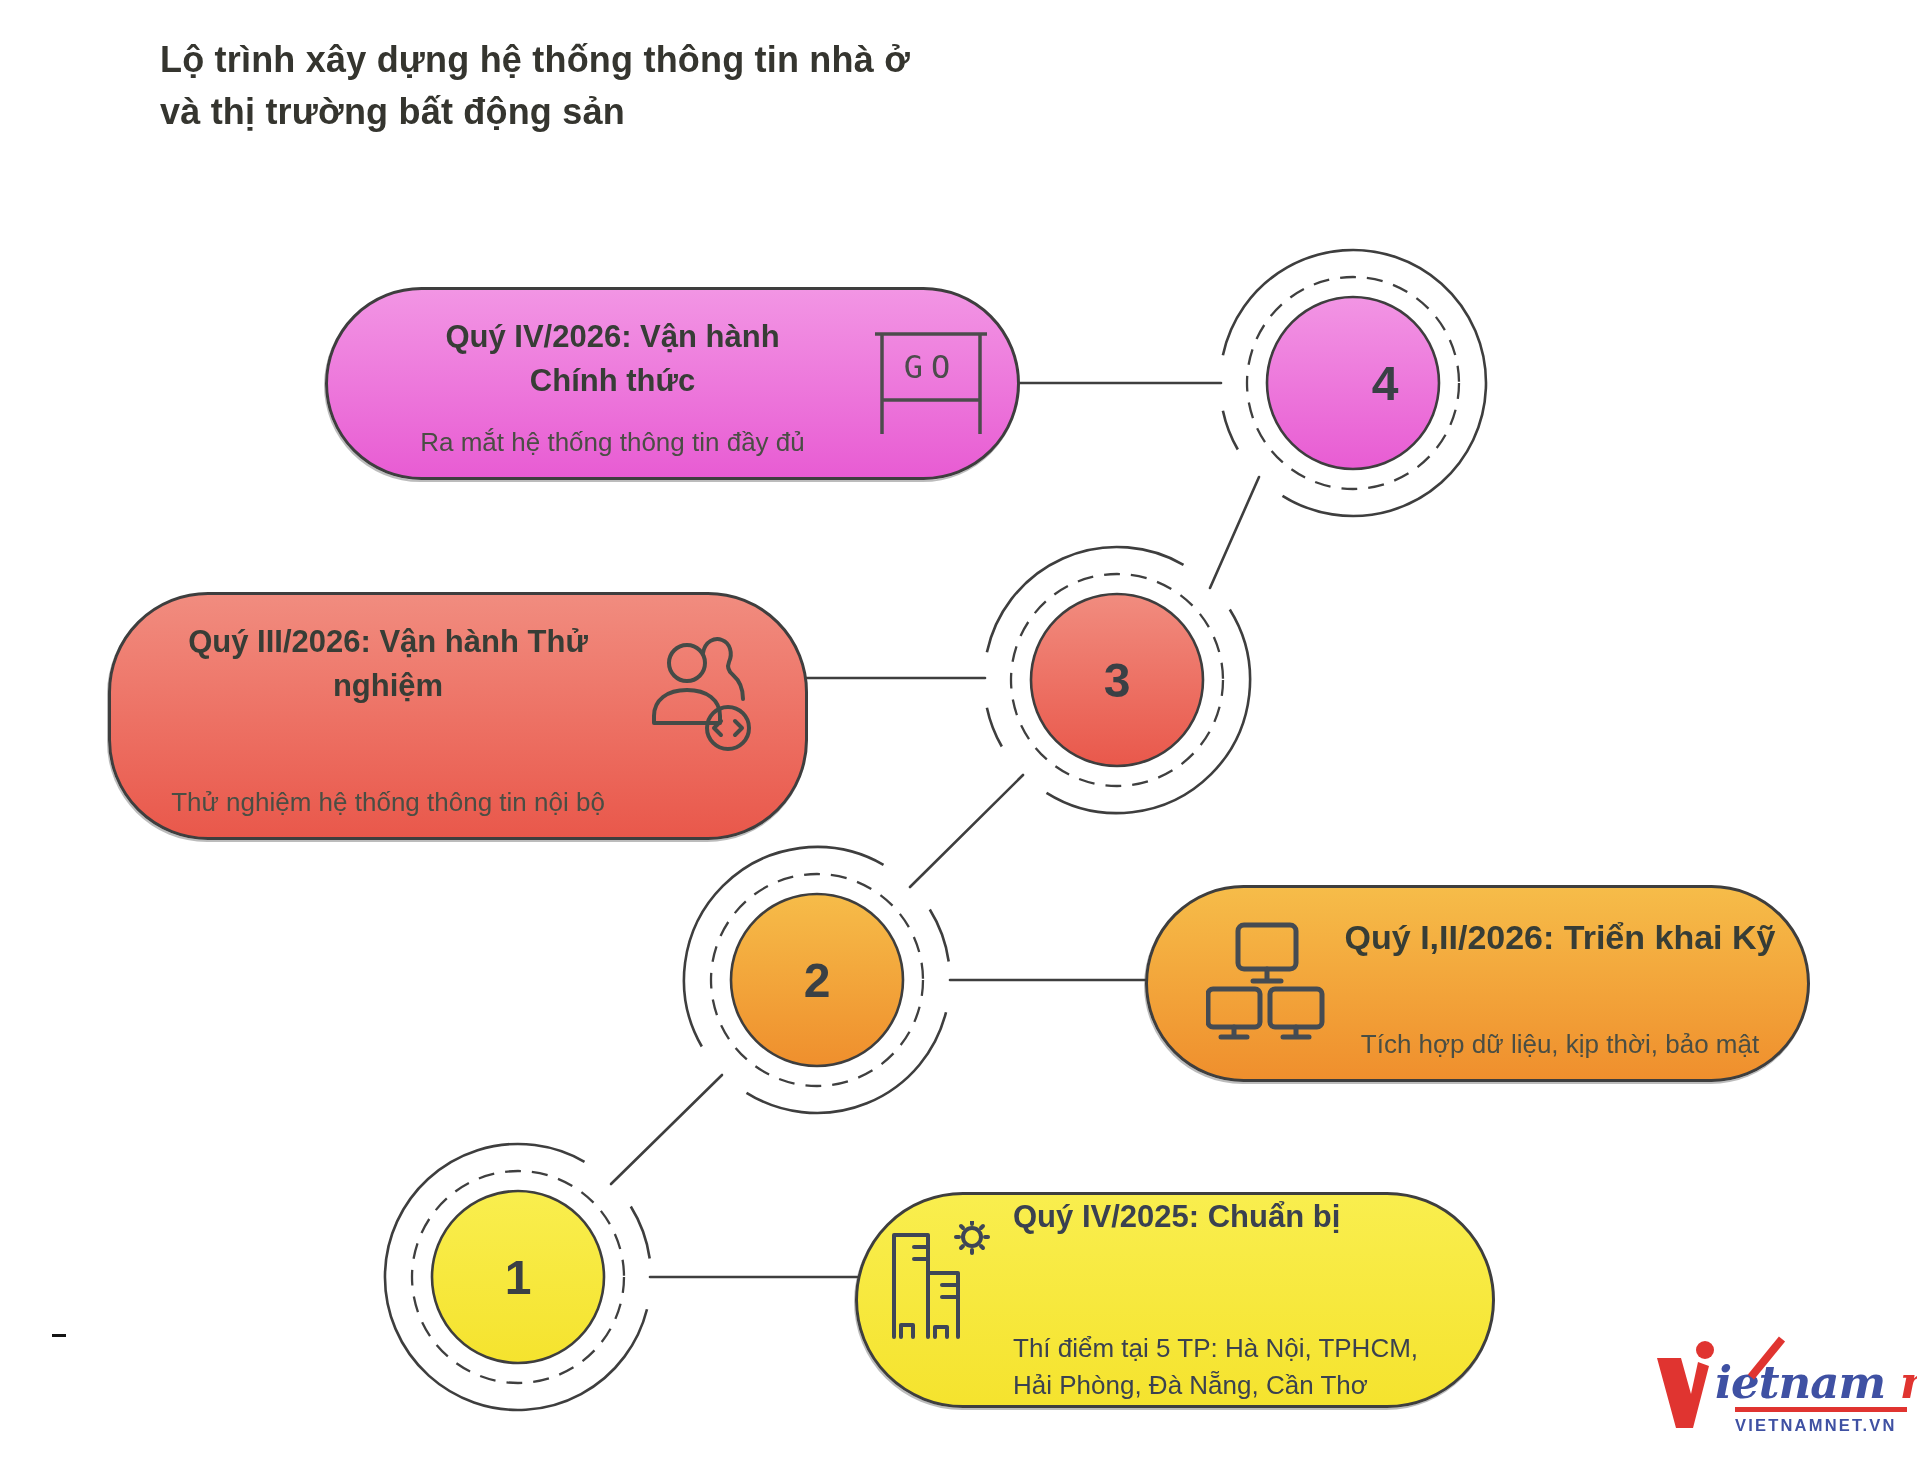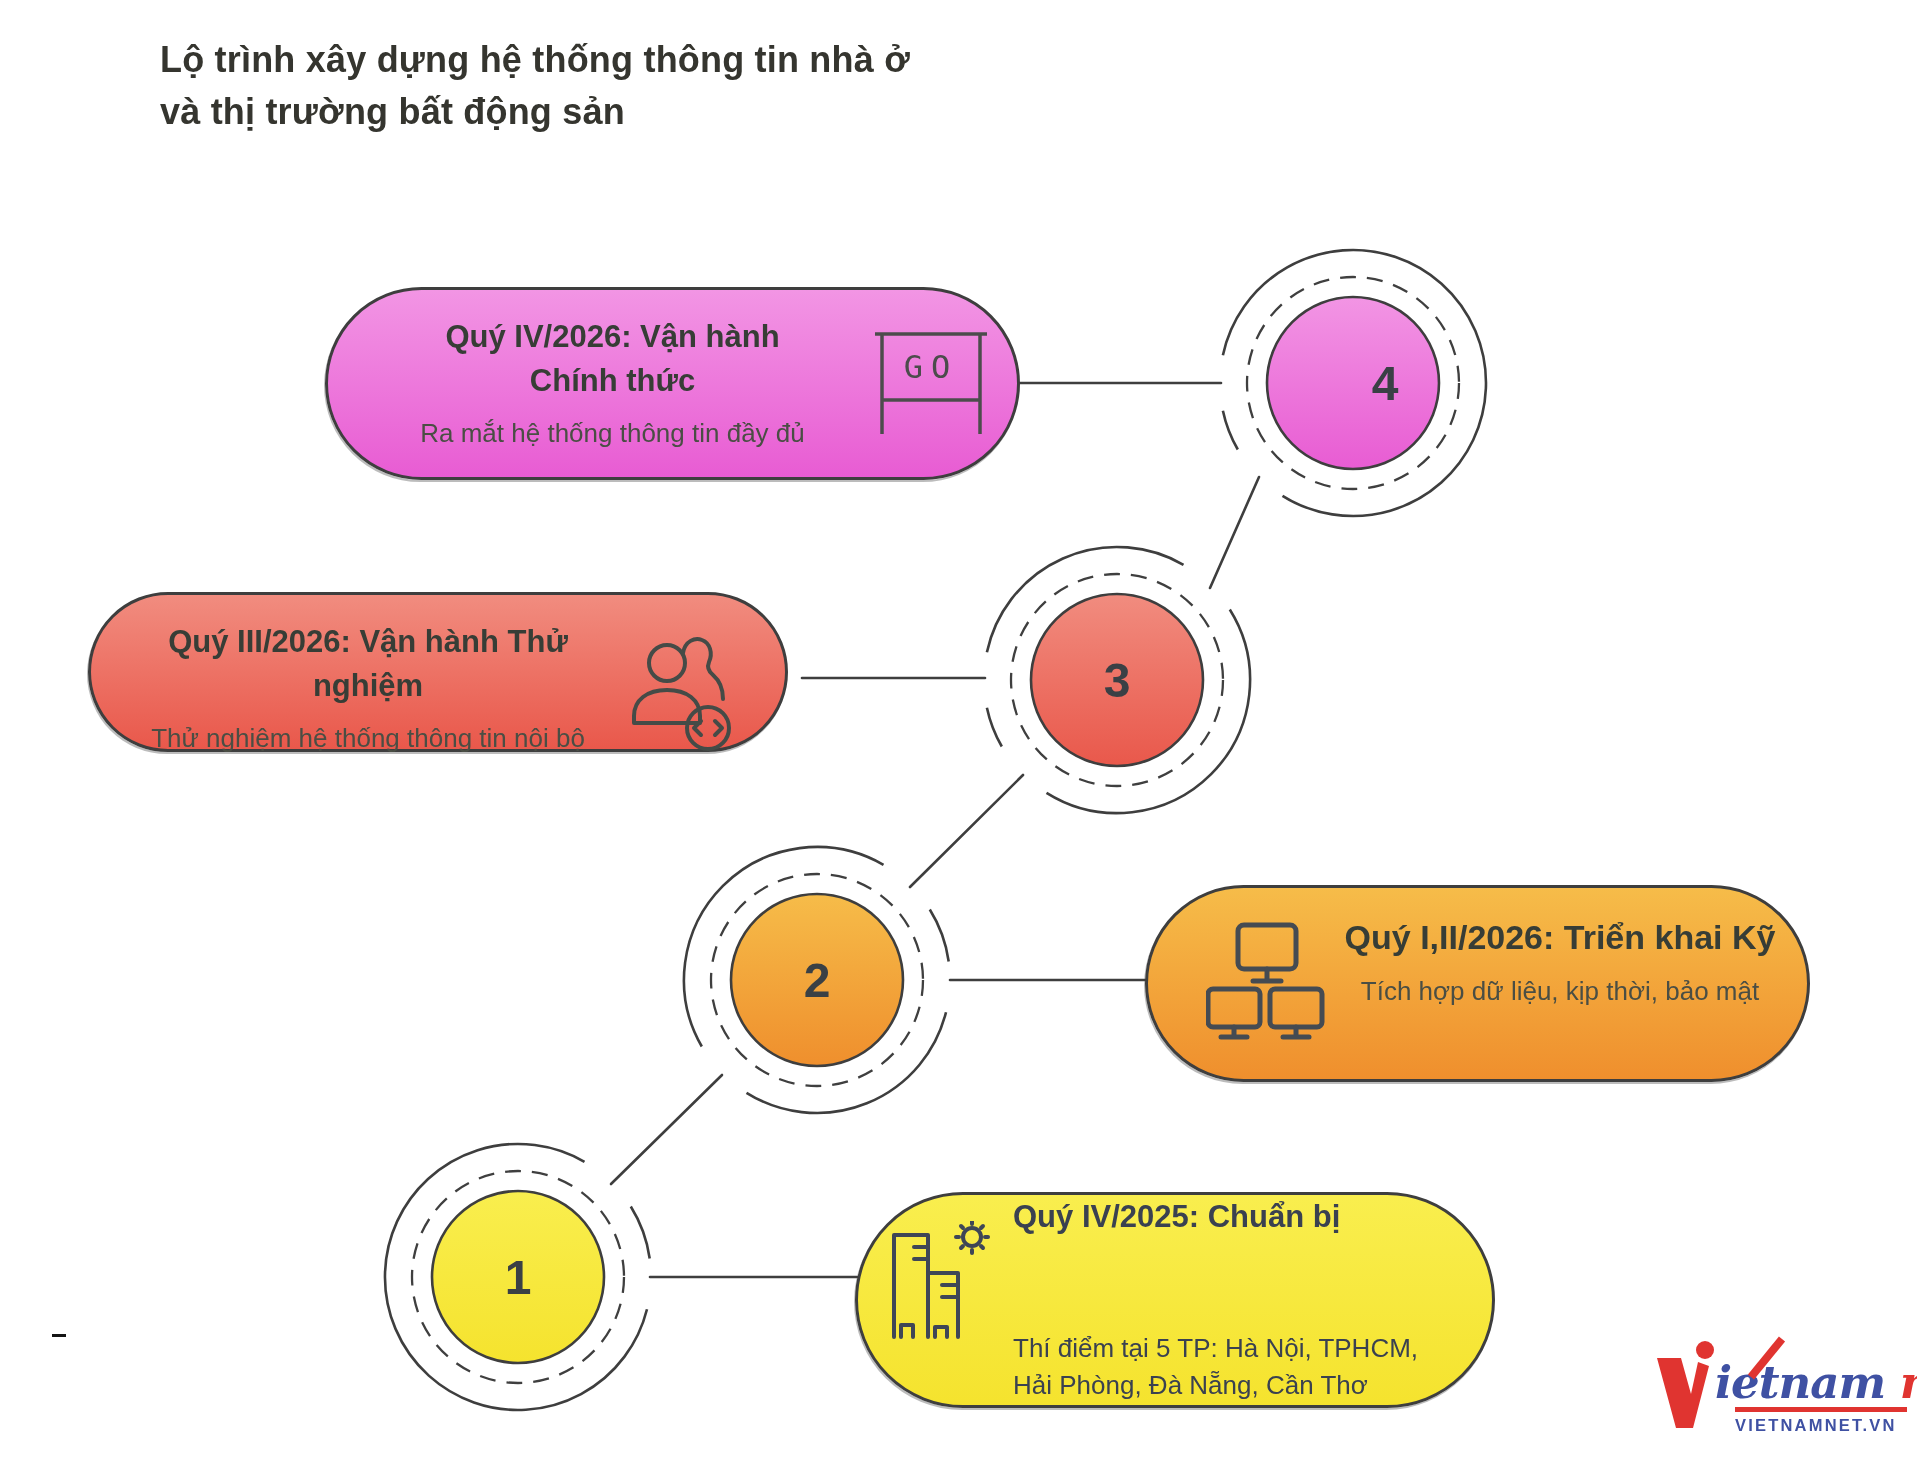--- a/index.html
+++ b/index.html
@@ -3,28 +3,28 @@
 <meta charset="utf-8">
 <style>
   html,body{margin:0;padding:0;background:#ffffff;}
   .canvas{position:relative;width:1920px;height:1457px;background:#ffffff;overflow:hidden;
           font-family:"Liberation Sans","DejaVu Sans",sans-serif;}
   .main-title{position:absolute;left:160px;top:34px;width:1260px;
               font-size:36px;font-weight:700;color:#35352f;line-height:1.45;letter-spacing:.2px;}
   .diagram{position:absolute;left:0;top:0;}
   .pill{position:absolute;box-sizing:border-box;border:3px solid #3e3e3e;
         box-shadow:-1px 2px 0 rgba(62,62,62,.35);}
-  .pill-text{display:flex;flex-direction:column;justify-content:flex-start;height:100%;
-             box-sizing:border-box;padding-top:25px;padding-bottom:15px;gap:12px;}
+  .pill-text{display:flex;flex-direction:column;justify-content:space-between;height:100%;
+             box-sizing:border-box;padding-top:25px;padding-bottom:15px;}
   .pill-title{font-size:31px;font-weight:700;color:#373d36;line-height:1.42;text-align:center;}
   .pill-sub{font-size:26px;color:#4a4e44;line-height:1.45;text-align:center;}
   .tl,.sl{display:block;}
   .pill4{left:325px;top:287px;width:695px;height:193px;border-radius:97px;}
   .pill4 .pill-text{padding-left:45px;padding-right:165px;}
-  .pill3{left:88px;top:592px;width:700px;height:160px;border-radius:100px;}
+  .pill3{left:108px;top:592px;width:700px;height:248px;border-radius:100px;}
   .pill3 .pill-text{padding-left:30px;padding-right:170px;}
   .pill2{left:1145px;top:885px;width:665px;height:197px;border-radius:99px;}
   .pill2 .pill-text{padding-left:190px;padding-right:25px;}
   .pill2 .pill-title{font-size:34px;}
   .pill1{left:855px;top:1192px;width:640px;height:216px;border-radius:108px;}
   .pill1 .pill-text{padding-left:155px;padding-right:20px;justify-content:space-between;gap:4px;padding-top:0;padding-bottom:0;}
   .pill1 .pill-title,.pill1 .pill-sub{text-align:left;color:#3a4150;}
   .icon{position:absolute;}
   .icon-go{right:30px;top:38px;}
   .icon-users{right:50px;top:32px;}

